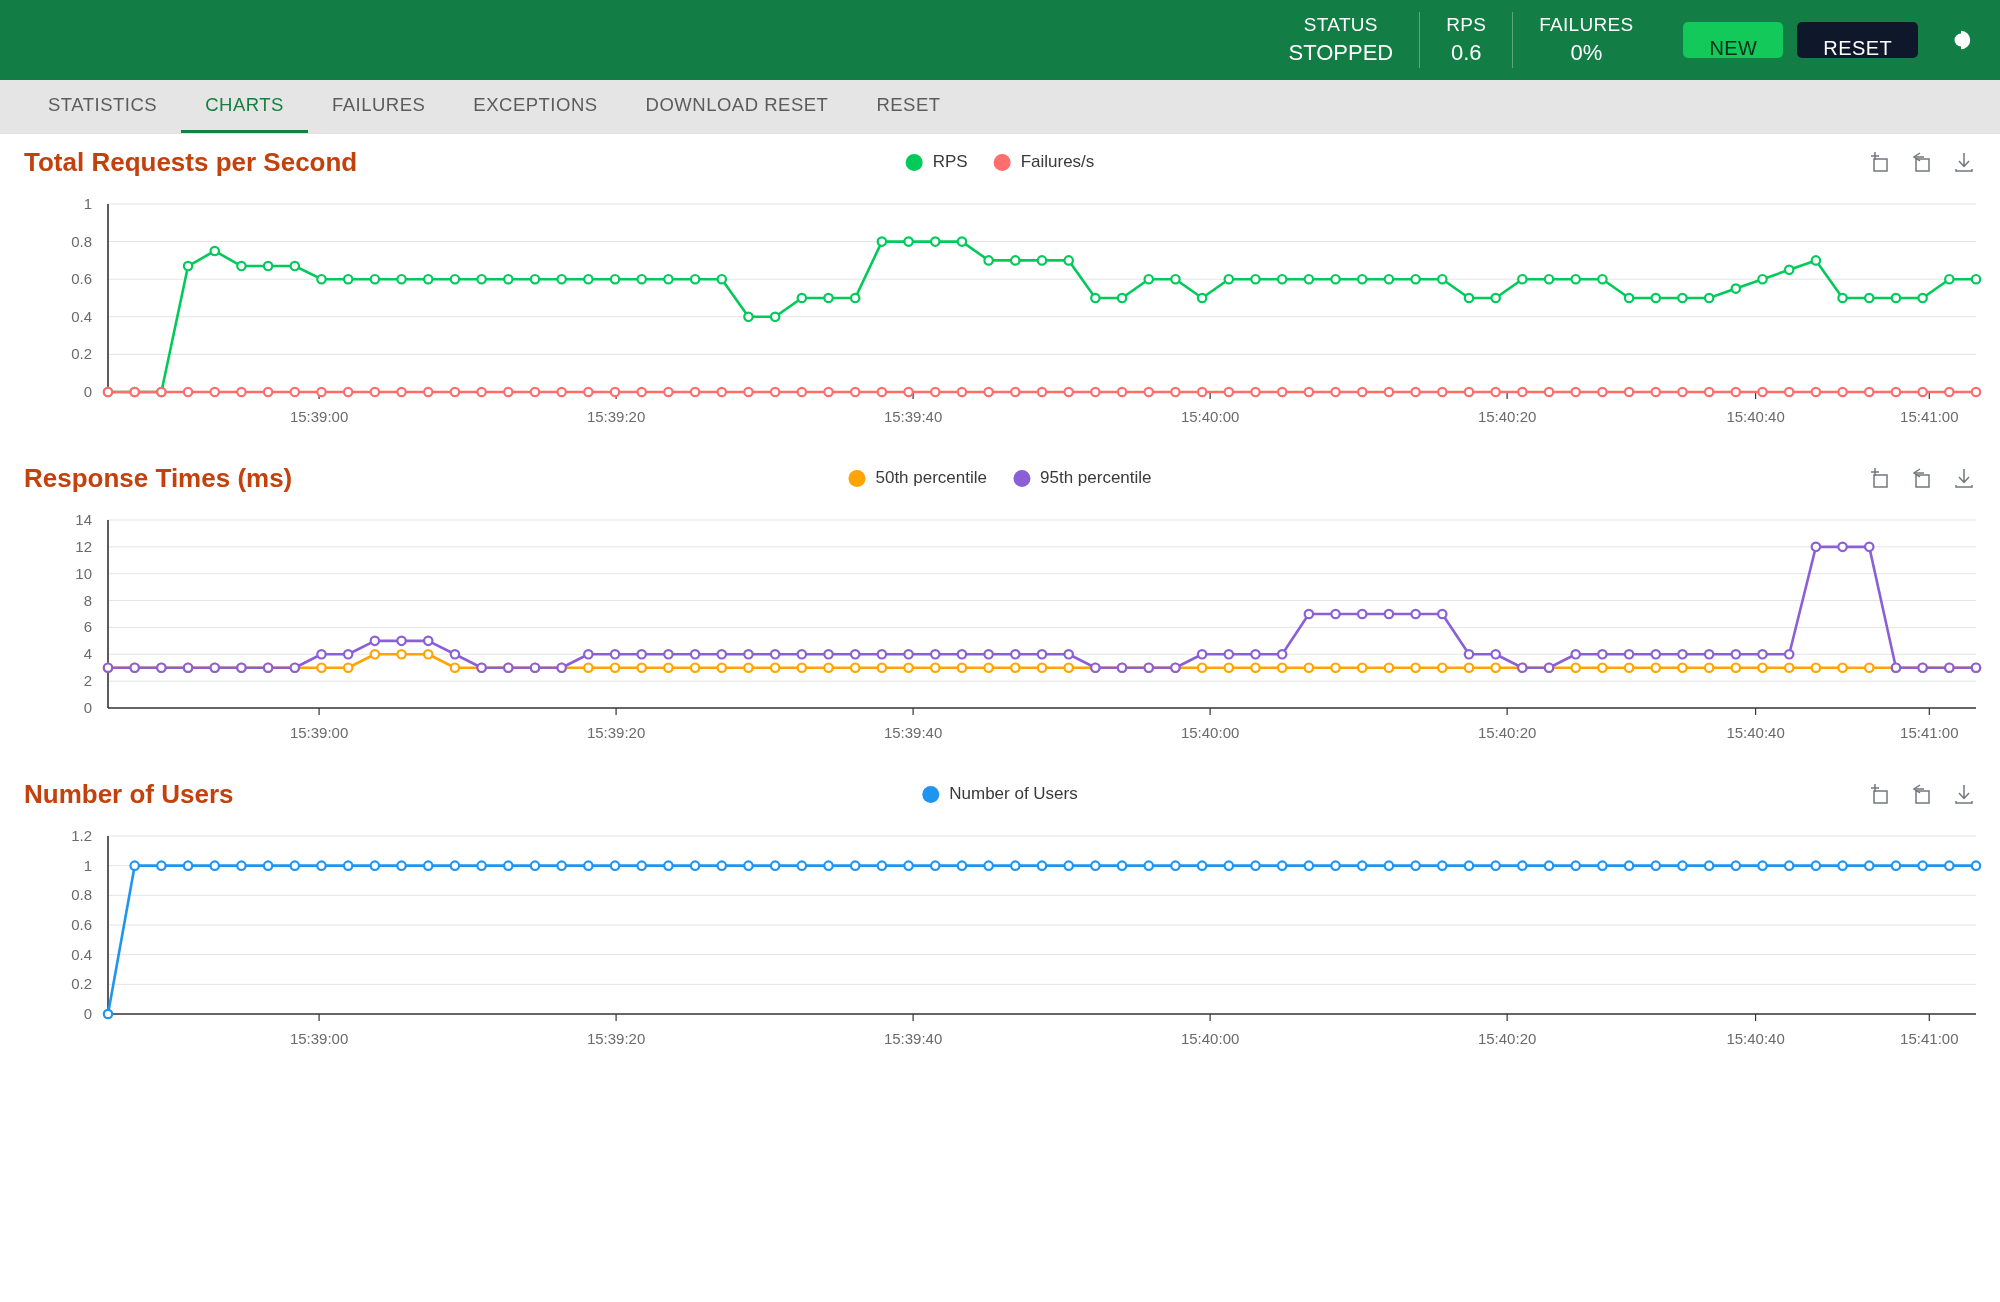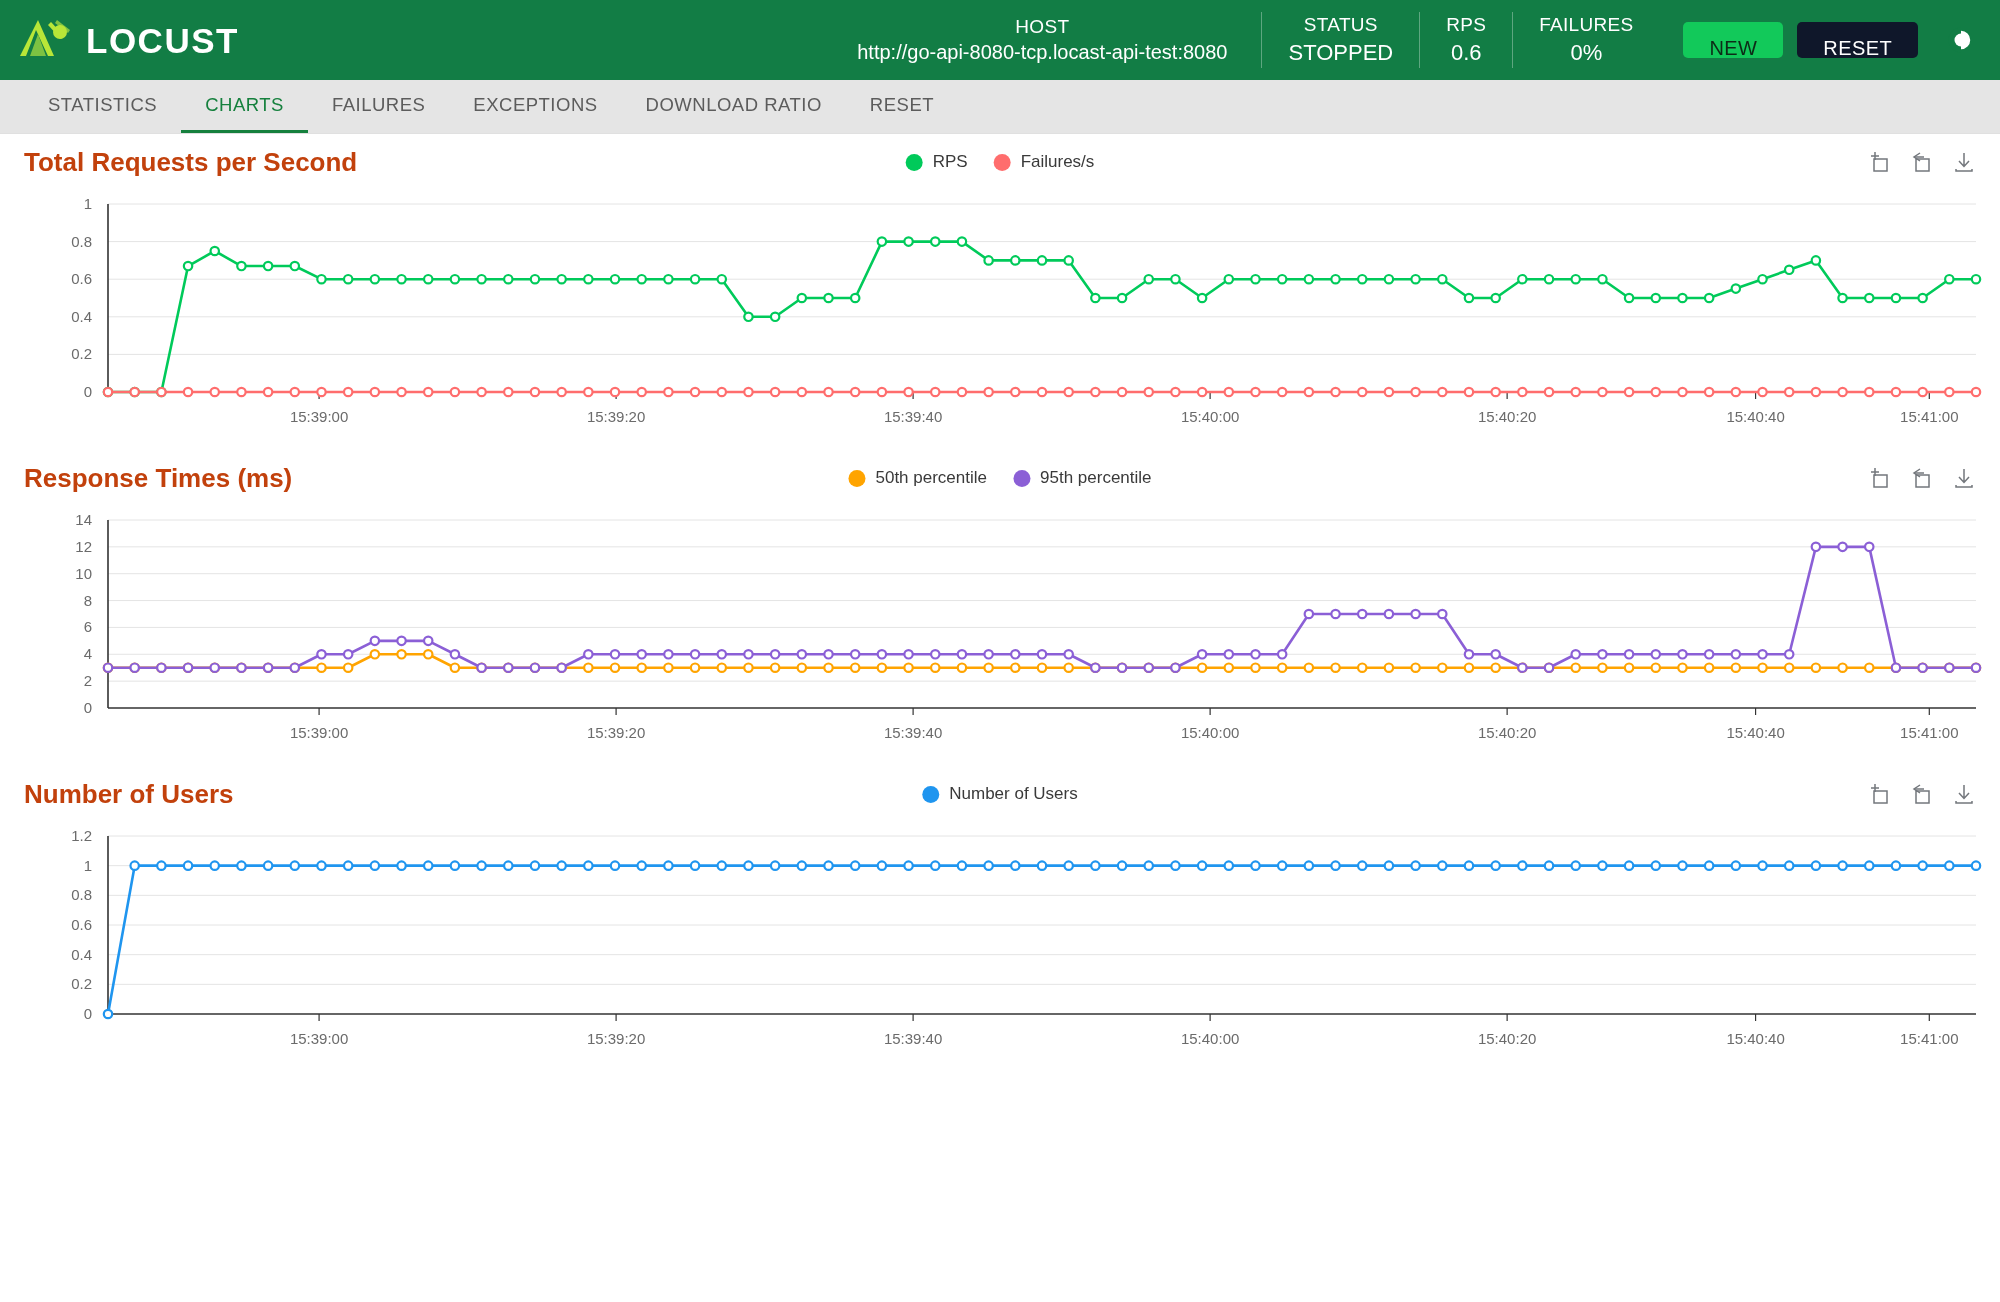--- a/index.html
+++ b/index.html
@@ -158,40 +158,24 @@
 
   .axis-text { font-size: 15px; fill: #6b6b6b; font-family: "Liberation Sans", sans-serif; }
   .grid-line { stroke: #e4e4e4; stroke-width: 1; }
   .axis-line { stroke: #333333; stroke-width: 1.6; }
   .tick-mark { stroke: #333333; stroke-width: 1.2; }
 </style>
 </head>
 <body>
 
 <div class="header">
-  <div class="brand">
-    <span class="brand-logo">
-      <svg class="brand-logo" viewBox="0 0 54 48" xmlns="http://www.w3.org/2000/svg">
-        <path d="M20 4 L36 40 L30 40 L18 14 L8 40 L2 40 Z" fill="#b8e638"></path>
-        <path d="M20 18 L28 40 L12 40 Z" fill="#7dc242"></path>
-        <path d="M33 6 L46 20 L43 23 L30 9 Z" fill="#b8e638"></path>
-        <path d="M39 4 L52 14 L50 17 L37 7 Z" fill="#7dc242"></path>
-        <circle cx="42" cy="16" r="7" fill="#b8e638"></circle>
-      </svg>
-    </span>
-    <span class="brand-name">LOCUST</span>
-  </div>
 
   <div class="header-spacer"></div>
 
   <div class="stat-group">
-    <div class="stat stat-host">
-      <span class="stat-label">HOST</span>
-      <span class="stat-value">http://go-api-8080-tcp.locast-api-test:8080</span>
-    </div>
     <div class="stat">
       <span class="stat-label">STATUS</span>
       <span class="stat-value">STOPPED</span>
     </div>
     <div class="stat">
       <span class="stat-label">RPS</span>
       <span class="stat-value">0.6</span>
     </div>
     <div class="stat">
       <span class="stat-label">FAILURES</span>
@@ -212,21 +196,21 @@
       <circle cx="12" cy="12" r="5.2" fill="#ffffff"></circle>
     </svg>
   </div>
 </div>
 
 <div class="tabs">
   <div class="tab">STATISTICS</div>
   <div class="tab active">CHARTS</div>
   <div class="tab">FAILURES</div>
   <div class="tab">EXCEPTIONS</div>
-  <div class="tab">DOWNLOAD RATIO</div>
+  <div class="tab">DOWNLOAD RESET</div>
   <div class="tab">RESET</div>
 </div>
 
 <div class="chart-section">
   <div class="chart-head">
     <div class="chart-title">Total Requests per Second</div>
     <div class="chart-legend">
       <div class="legend-item">
         <span class="legend-dot" style="background:#00ca5a"></span>
         <span class="legend-label">RPS</span>

